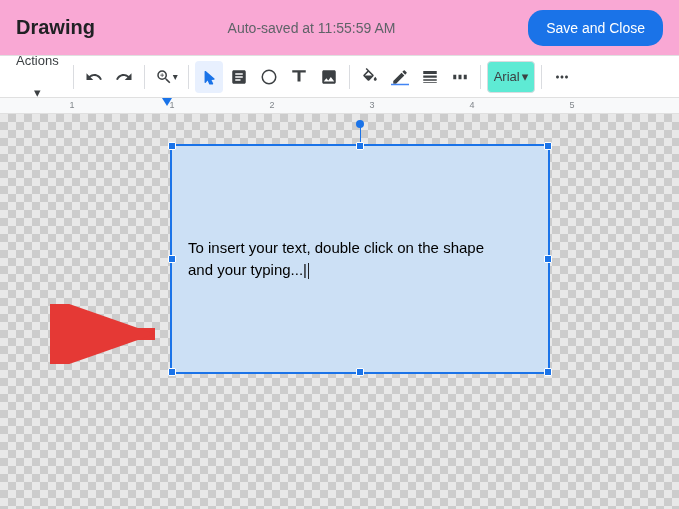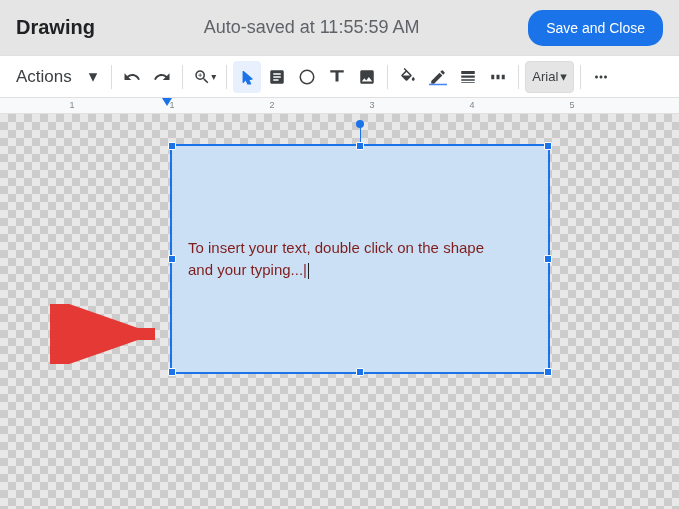--- a/index.html
+++ b/index.html
@@ -6,29 +6,29 @@
     body { font-family: Arial, sans-serif; background: #fff; width: 679px; height: 509px; overflow: hidden; }
 
     
     .header {
       display: flex;
       align-items: center;
       justify-content: flex-start;
       padding: 0 16px;
       height: 56px;
       border-bottom: 1px solid #e0e0e0;
-      background: #e5e5e5;
+      background: #f9a8d4;
     }
     .header-title {
       font-size: 20px;
       font-weight: bold;
       color: #202124;
     }
     .header-autosave {
-      font-size: 18px;
+      font-size: 14px;
       color: #5f6368;
       flex: 1;
       text-align: center;
     }
     .save-close-btn {
       background: #1a73e8;
       color: #fff;
       border: none;
       border-radius: 15px;
       padding: 10px 18px;
@@ -67,36 +67,37 @@
       width: 1px;
       height: 24px;
       background: #dadce0;
       margin: 0 4px;
     }
     .actions-btn {
       display: flex;
       align-items: center;
       gap: 17px;
       padding: 4px 8px;
-      font-size: 17px;
+      font-size: 13px;
       color: #3c4043;
       border: none;
       background: transparent;
       border-radius: 4px;
       cursor: pointer;
+      flex-direction: column;
     }
     .font-select {
       display: flex;
       align-items: center;
       gap: 2px;
       padding: 0 6px;
       height: 32px;
       border: 1px solid #dadce0;
       border-radius: 4px;
-      background: #e5e5e5;
+      background: #5eead4;
       font-size: 13px;
       color: #3c4043;
       cursor: pointer;
     }
 
     
     .ruler {
       height: 16px;
       background: #f8f9fa;
       border-bottom: 1px solid #e0e0e0;
@@ -149,21 +150,21 @@
       height: 100%;
       background: #cce0f5;
       border: 2px solid #1a73e8;
       position: relative;
       display: flex;
       align-items: center;
       padding: 16px;
     }
     .shape-text {
       font-size: 15px;
-      color: #7f1d1d;
+      color: #000000;
       line-height: 1.5;
     }
     .cursor-bar {
       display: inline-block;
       width: 1px;
       height: 16px;
       background: #202124;
       vertical-align: middle;
       margin-left: 1px;
     }

